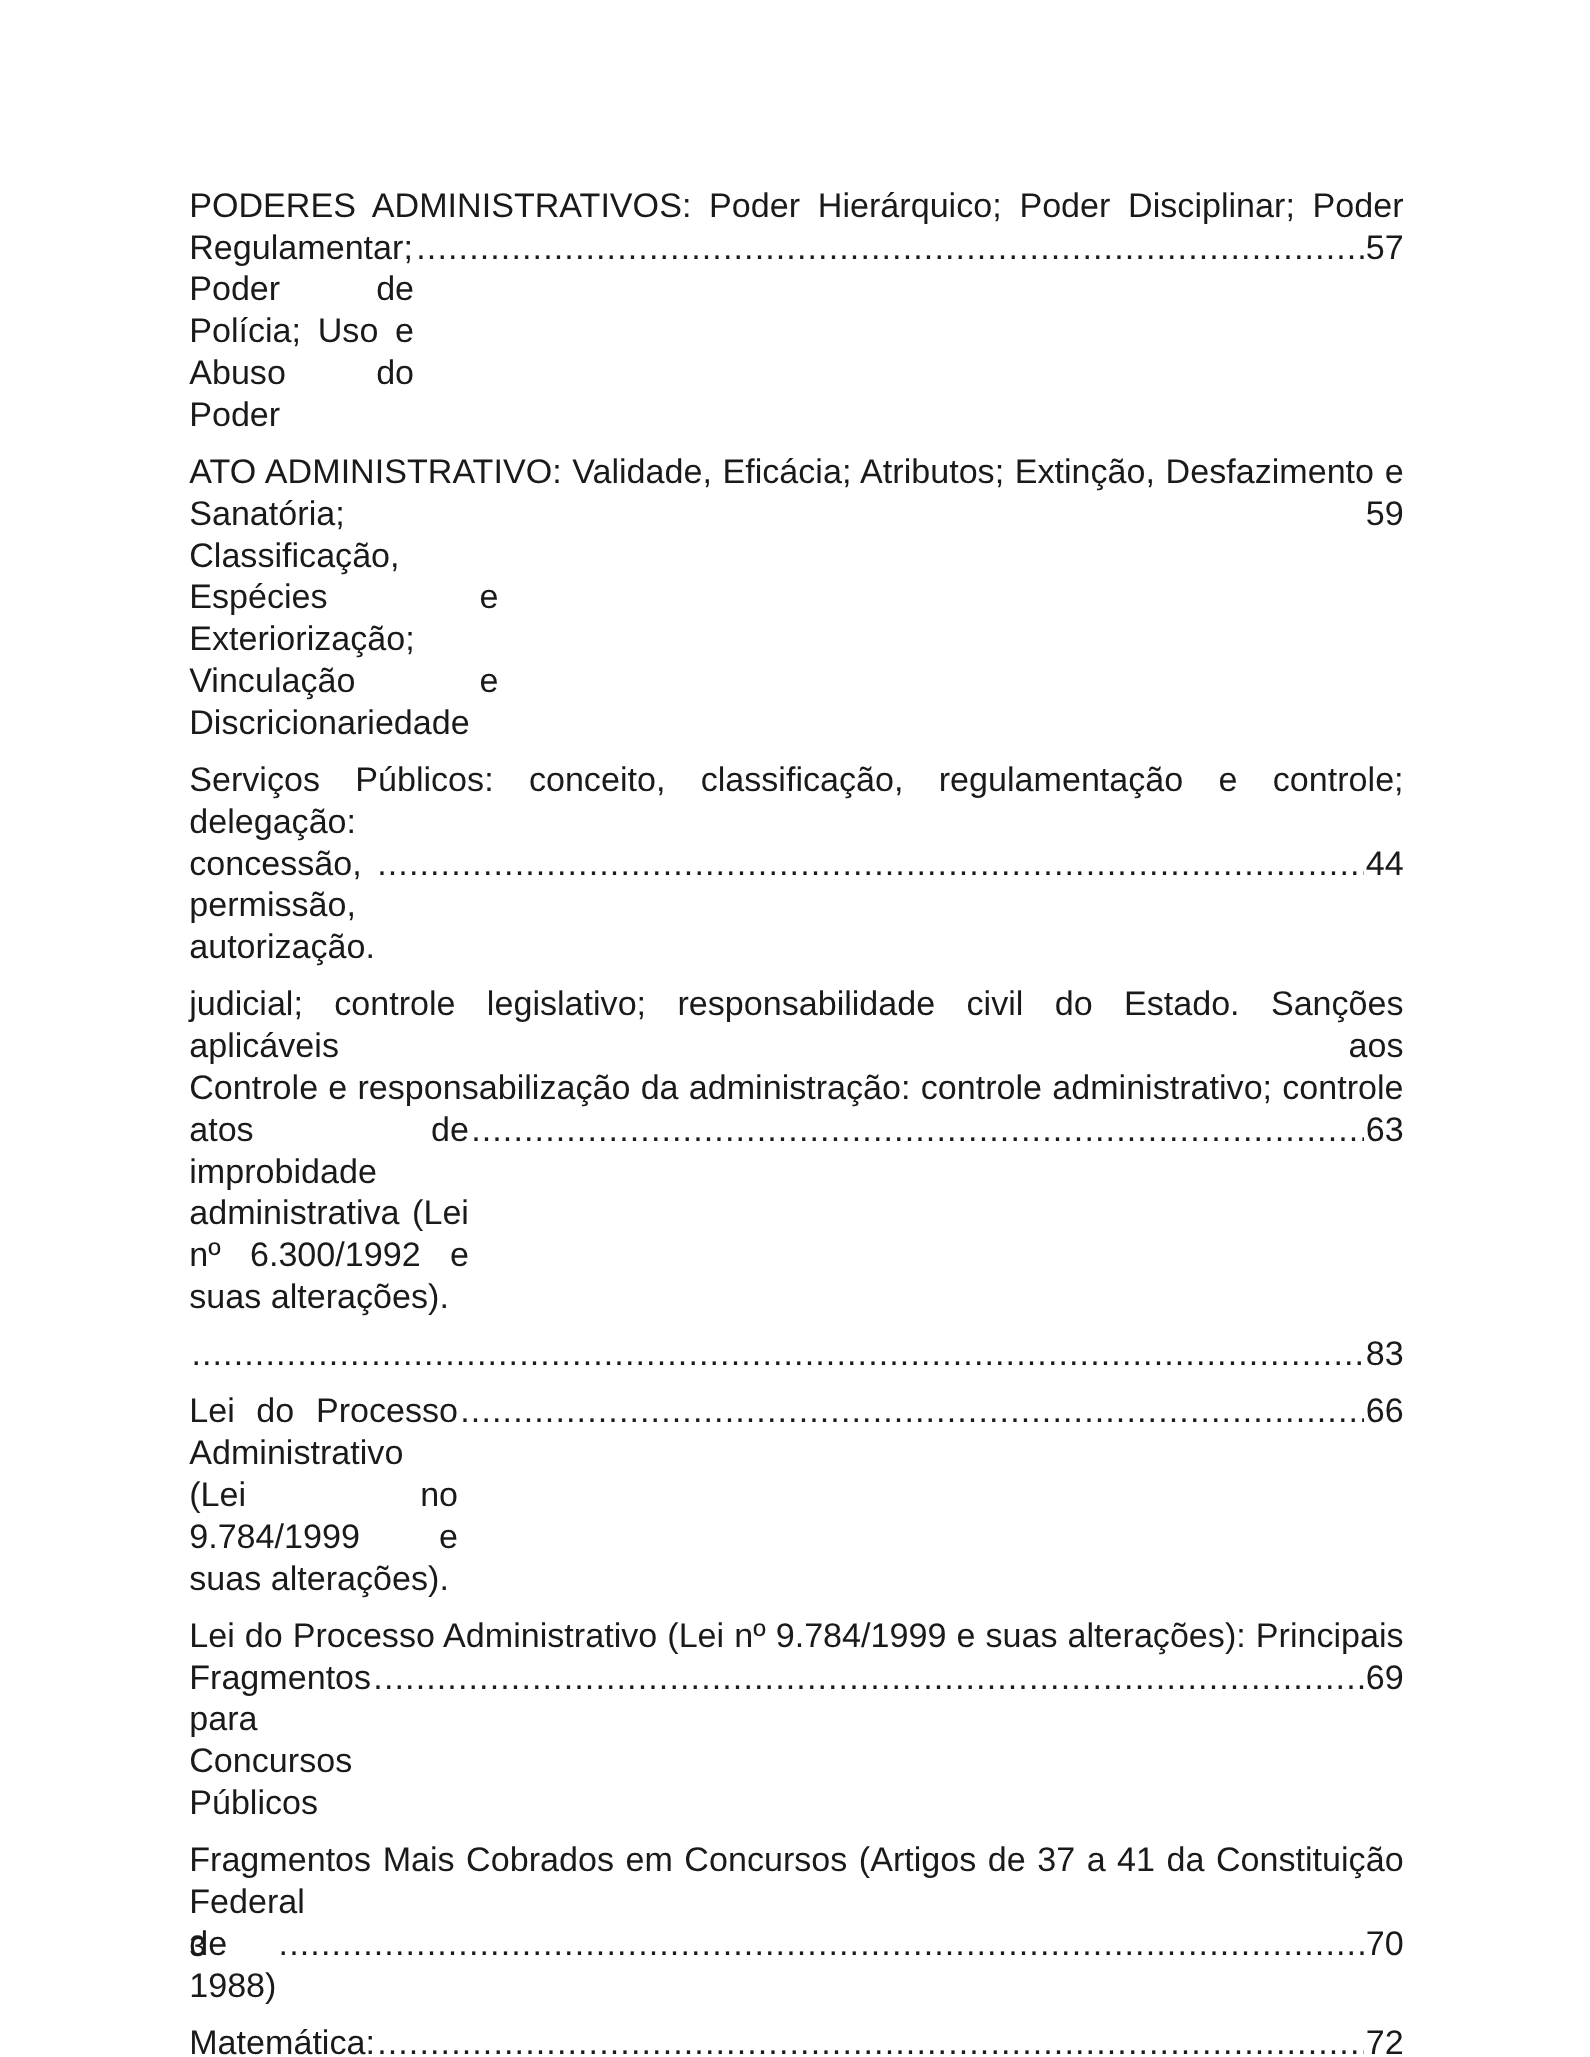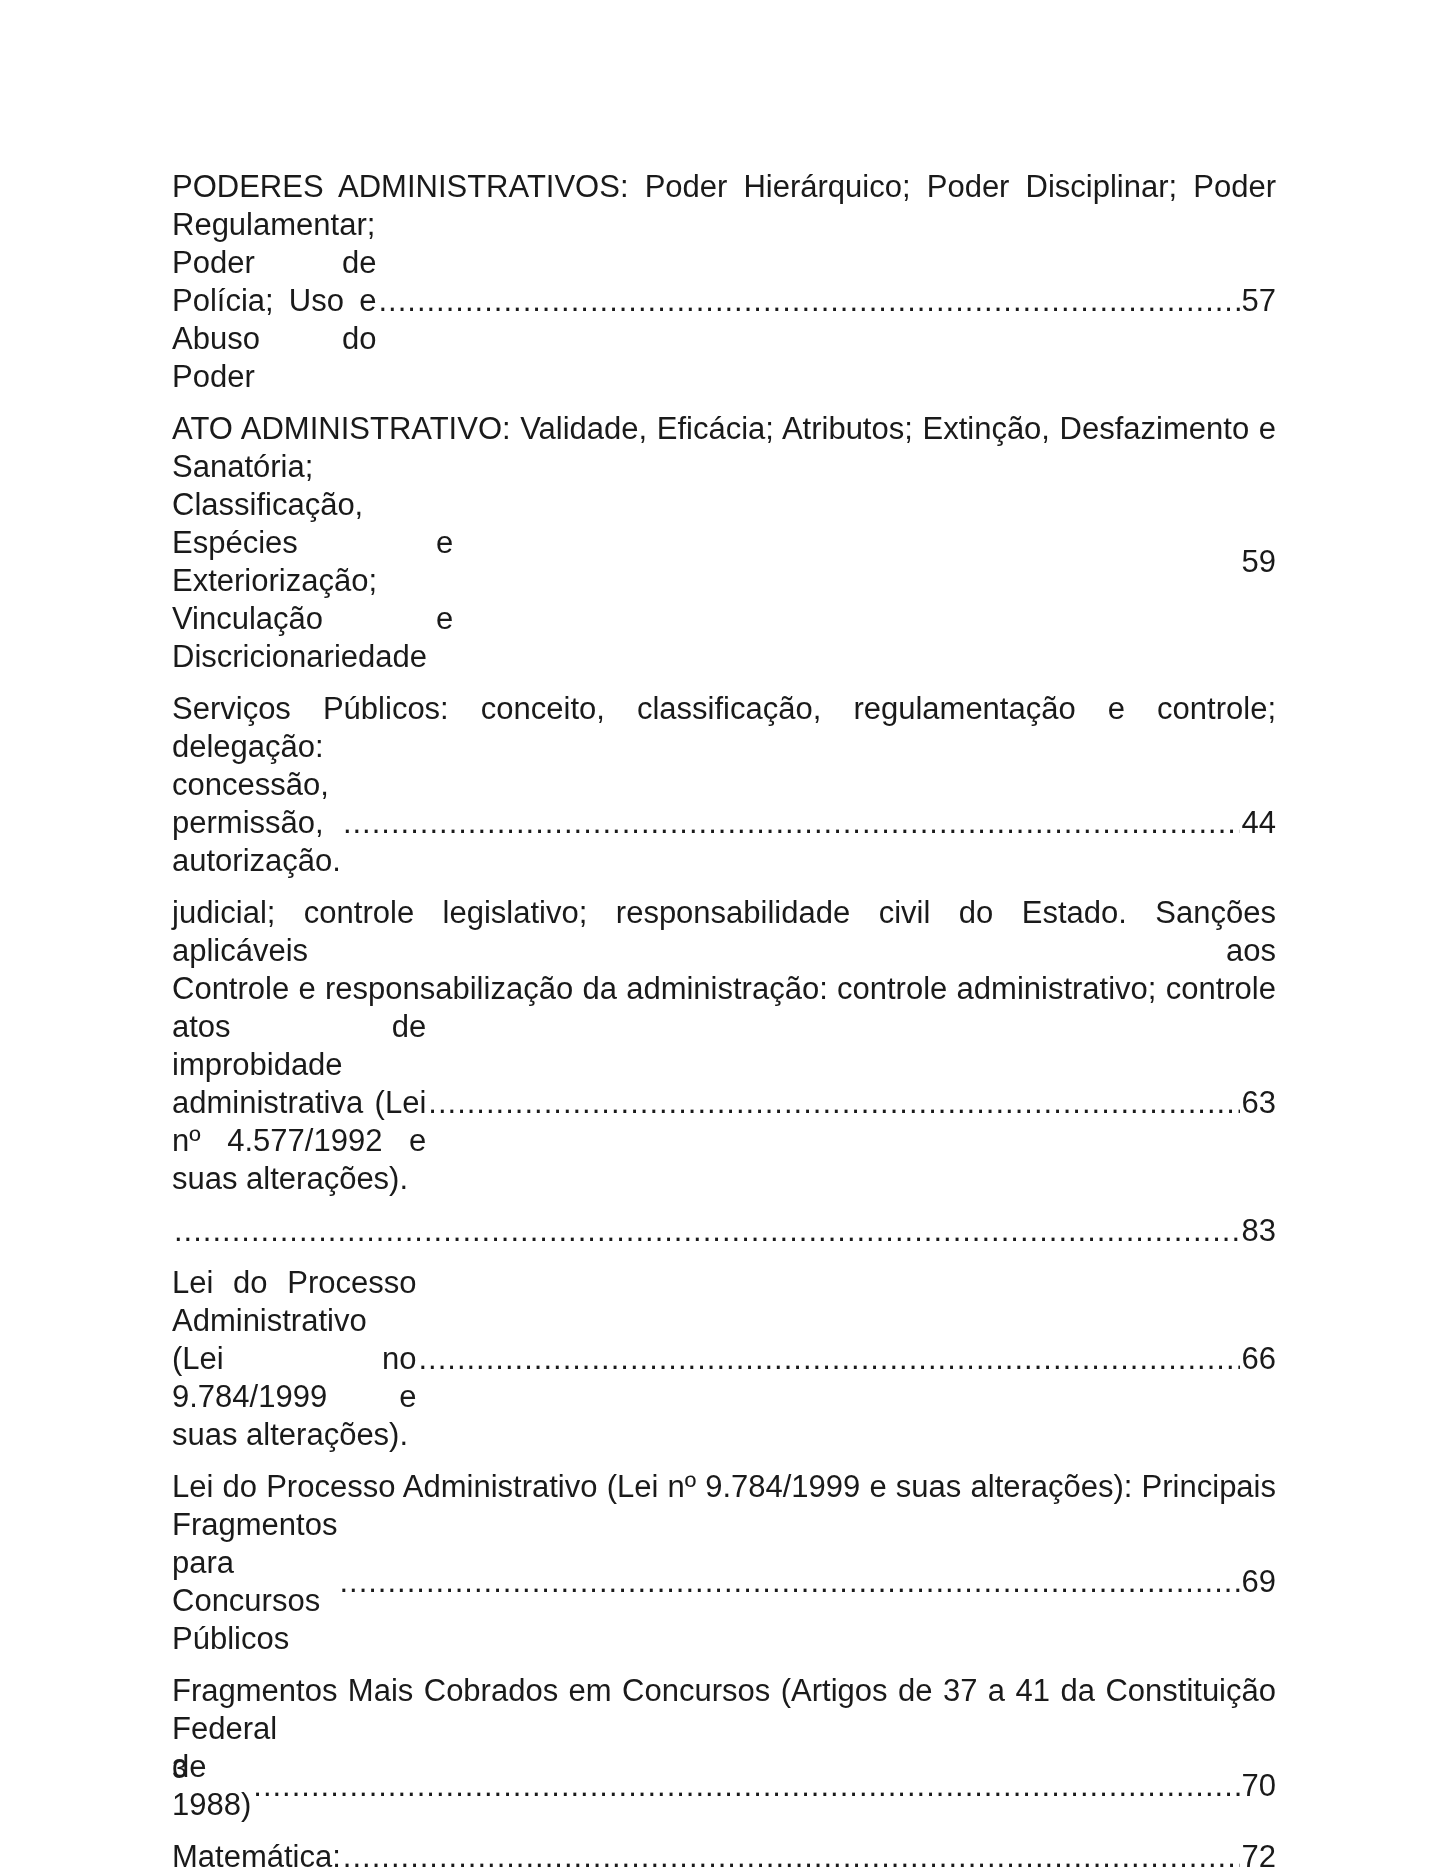--- a/index.html
+++ b/index.html
@@ -23,21 +23,21 @@
     }
     .toc-entry {
       font-size: 31px;
       line-height: 38px;
       margin-bottom: 14px;
       text-align: justify;
       text-align-last: auto;
     }
     .lead-row {
       display: flex;
-      align-items: center;
+      align-items: flex-start;
       width: 100%;
     }
     .title {
       flex: 0 1 auto;
       text-align: justify;
     }
     .first-lines {
       text-align: justify;
       text-align-last: justify;
     }
@@ -89,21 +89,21 @@
       <div class="lead-row">
         <span class="title">concessão, permissão, autorização.</span>
         <span class="dots"></span>
         <span class="page-num">44</span>
       </div>
     </div>
     <div class="toc-entry">
       <div class="first-lines">judicial; controle legislativo; responsabilidade civil do Estado. Sanções aplicáveis aos</div>
       <div class="first-lines">Controle e responsabilização da administração: controle administrativo; controle</div>
       <div class="lead-row">
-        <span class="title">atos de improbidade administrativa (Lei nº 4.577/1992 e suas alterações).</span>
+        <span class="title">atos de improbidade administrativa (Lei nº 6.300/1992 e suas alterações).</span>
         <span class="dots"></span>
         <span class="page-num">63</span>
       </div>
     </div>
     <div class="toc-entry">
       <div class="lead-row">
         <span class="dots"></span>
         <span class="page-num">83</span>
       </div>
     </div>

